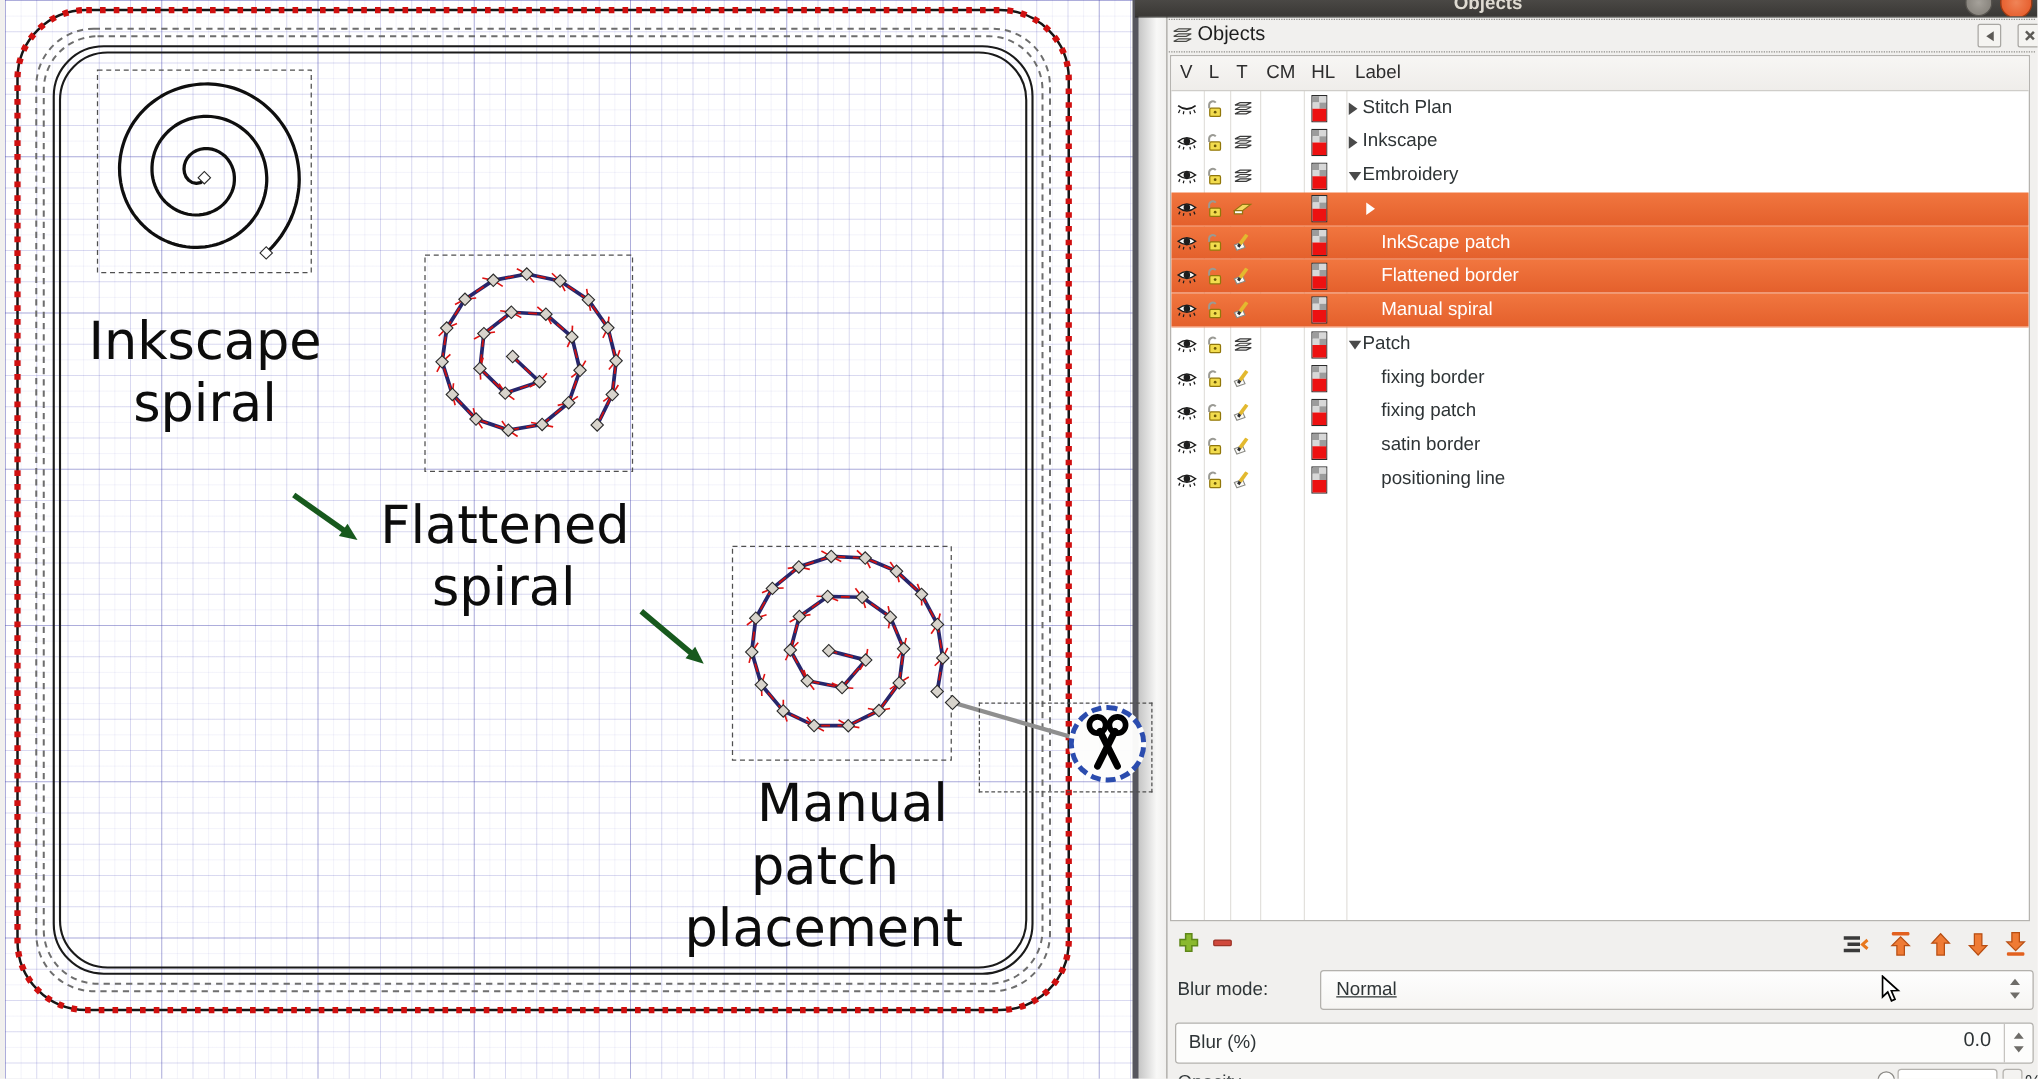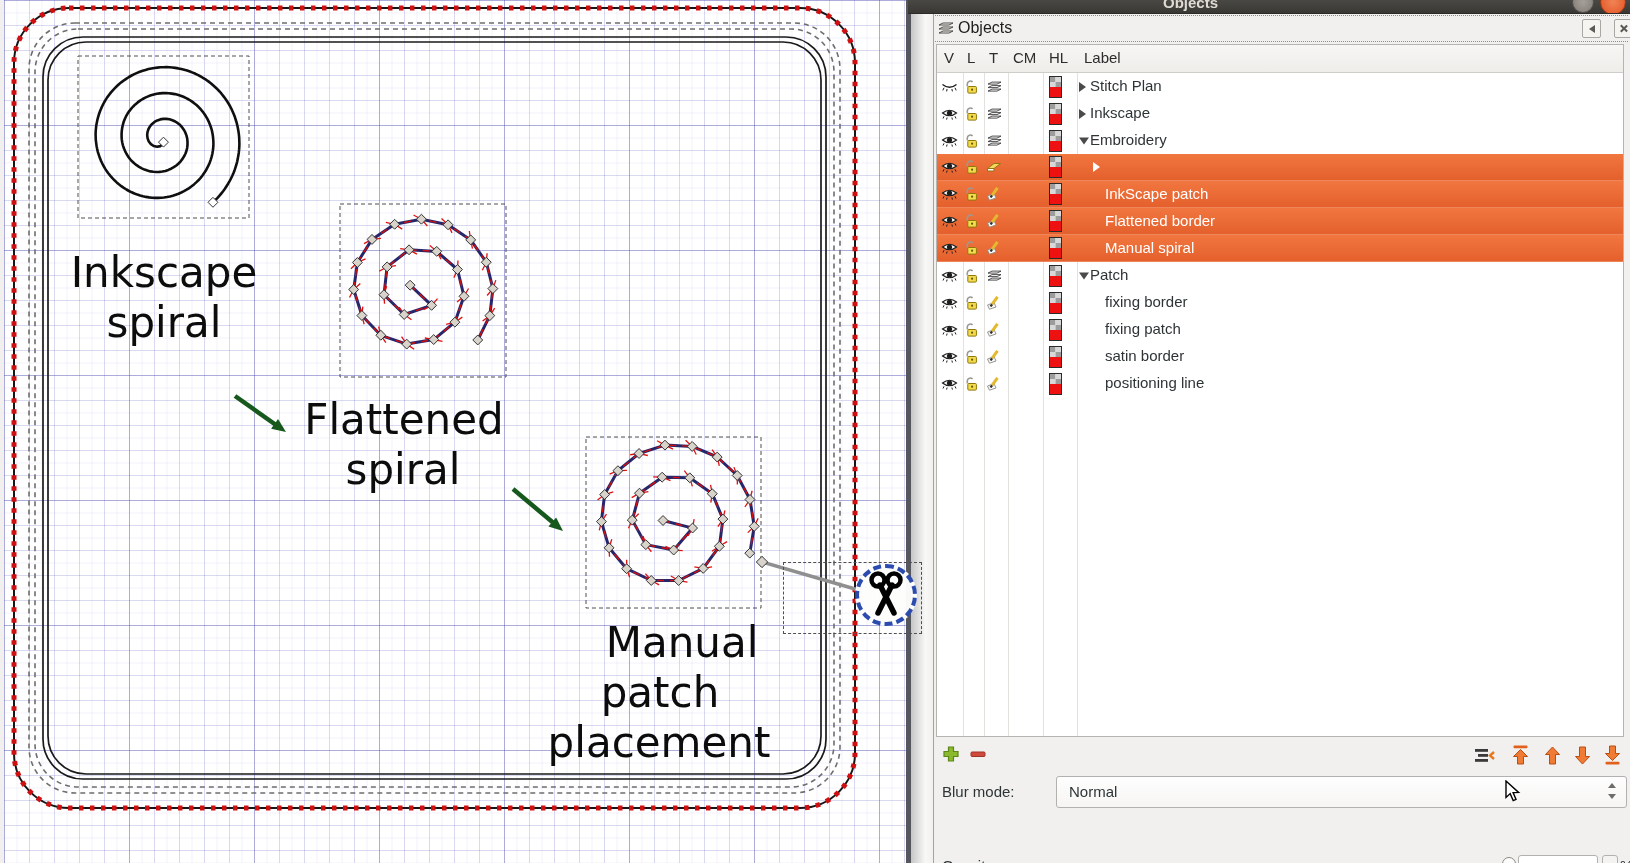--- a/index.html
+++ b/index.html
@@ -60,21 +60,21 @@
   .expander{position:absolute;top:50%;transform:translateY(-50%);width:0;height:0;}
   .exp-closed{border-top:5px solid transparent;border-bottom:5px solid transparent;border-left:7px solid #4a4a4a;}
   .exp-open{border-left:5px solid transparent;border-right:5px solid transparent;border-top:7px solid #4a4a4a;}
   .selected .exp-closed{border-left-color:#fff;}
   .row-label{position:absolute;top:4px;white-space:nowrap;}
   
   .tb-btn{position:absolute;line-height:0;}
   .blend-label,.blur-label{font-size:15px;color:#2e3436;}
   .combo{position:absolute;left:1056px;top:776px;width:571px;height:32px;box-sizing:border-box;
     border:1px solid #b3b1ad;border-radius:3px;background:linear-gradient(#fefefe,#f6f5f3);}
-  .combo-text{position:absolute;left:12px;top:6px;font-size:15px;}
+  .combo-text{position:absolute;left:12px;top:6px;font-size:15px;text-decoration:underline;}
   .spin{position:absolute;width:8px;height:0;}
   .spin:before,.spin:after{content:"";position:absolute;left:0;width:0;height:0;
     border-left:4px solid transparent;border-right:4px solid transparent;}
   .spin:before{top:-9px;border-bottom:5px solid #6e6c68;}
   .spin:after{top:2px;border-top:5px solid #6e6c68;}
   .blurbox{position:absolute;left:940px;top:818px;width:687px;height:33px;box-sizing:border-box;
     border:1px solid #b3b1ad;border-radius:3px;background:#fdfdfc;display:flex;}
   .blur-main{flex:1;position:relative;}
   .blur-spin{width:22px;border-left:1px solid #c6c4c0;position:relative;}
   .blur-value{position:absolute;right:10px;top:5px;font-size:16px;}
@@ -693,20 +693,29 @@
         <path d="M8.5,15.5 L1.5,8.5 H5.5 V1 H11.5 V8.5 H15.5 Z" fill="#ef7b35" stroke="#b84e12"></path>
         <rect x="1.5" y="16.7" width="14" height="2.8" rx="1" fill="#e2601e"></rect>
       </svg></span>
 
   <span class="blend-label" style="position:absolute;left:942px;top:783px">Blur mode:</span>
   <div class="combo">
     <span class="combo-text">Normal</span>
     <span class="spin" style="right:10px;top:15px"></span>
   </div>
 
+  <div class="blurbox">
+    <div class="blur-main">
+      <span class="blur-label" style="position:absolute;left:10px;top:6px">Blur (%)</span>
+      <span class="blur-value">0.0</span>
+    </div>
+    <div class="blur-spin">
+      <span class="spin" style="left:7px;top:16px"></span>
+    </div>
+  </div>
 
   <div class="opacity-row">
     <span style="position:absolute;left:2px;top:2px;font-size:15px">Opacity</span>
     <span class="op-circle"></span>
     <span class="op-box">100.0</span>
     <span class="op-spin"></span>
     <span class="op-pct">%</span>
   </div>
 
   <div class="cursor" id="cursor" style="left: 1505px; top: 780px;">

